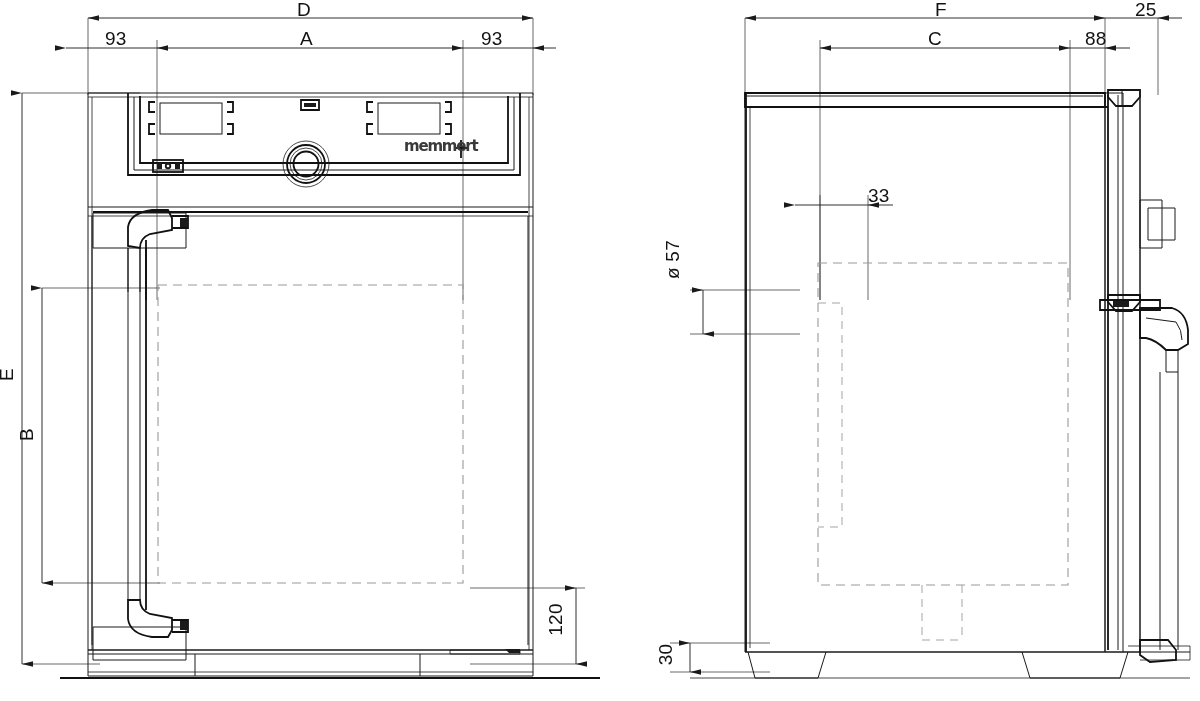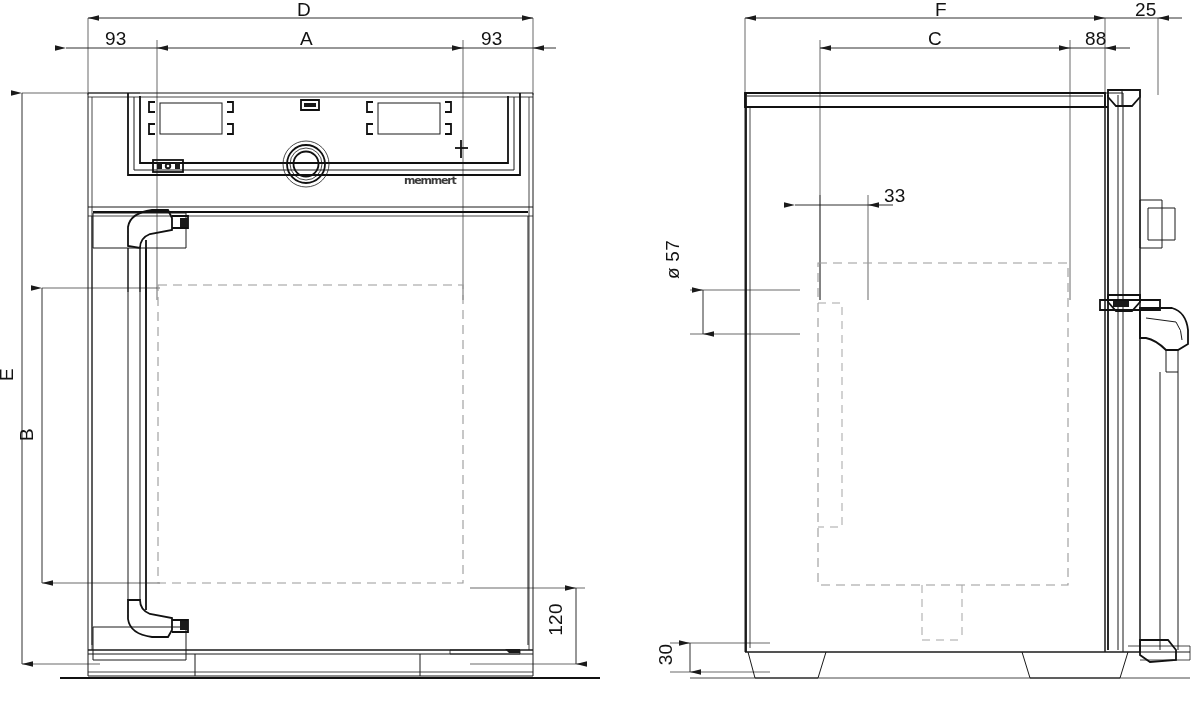--- a/index.html
+++ b/index.html
@@ -295,21 +295,21 @@
   <div class="dimlabel vert" style="left:539px;top:610px;transform:rotate(-90deg);">120</div>
 
   <div class="dimlabel" style="left:935px;top:0px;">F</div>
 
   <div class="dimlabel" style="left:1135px;top:0px;">25</div>
 
   <div class="dimlabel" style="left:928px;top:29px;">C</div>
 
   <div class="dimlabel" style="left:1085px;top:29px;">88</div>
 
-  <div class="dimlabel" style="left:868px;top:186px;margin-left:16px;">33</div>
+  <div class="dimlabel" style="left:868px;top:186px;">33</div>
 
   <div class="dimlabel vert" style="left:653px;top:250px;transform:rotate(-90deg);">ø 57</div>
 
   <div class="dimlabel vert" style="left:655px;top:645px;transform:rotate(-90deg);">30</div>
 
-  <div class="dimlabel" style="left:404px;top:139px;font-size:11px;font-weight:bold;letter-spacing:-1.2px;font-family:'DejaVu Sans', sans-serif;color:#3a3a3a;margin-top:36px;">memmert</div>
+  <div class="dimlabel" style="left:404px;top:139px;font-size:15px;font-weight:bold;letter-spacing:-1.2px;font-family:'DejaVu Sans', sans-serif;color:#3a3a3a;">memmert</div>
 
 </div>
 
 </body></html>

